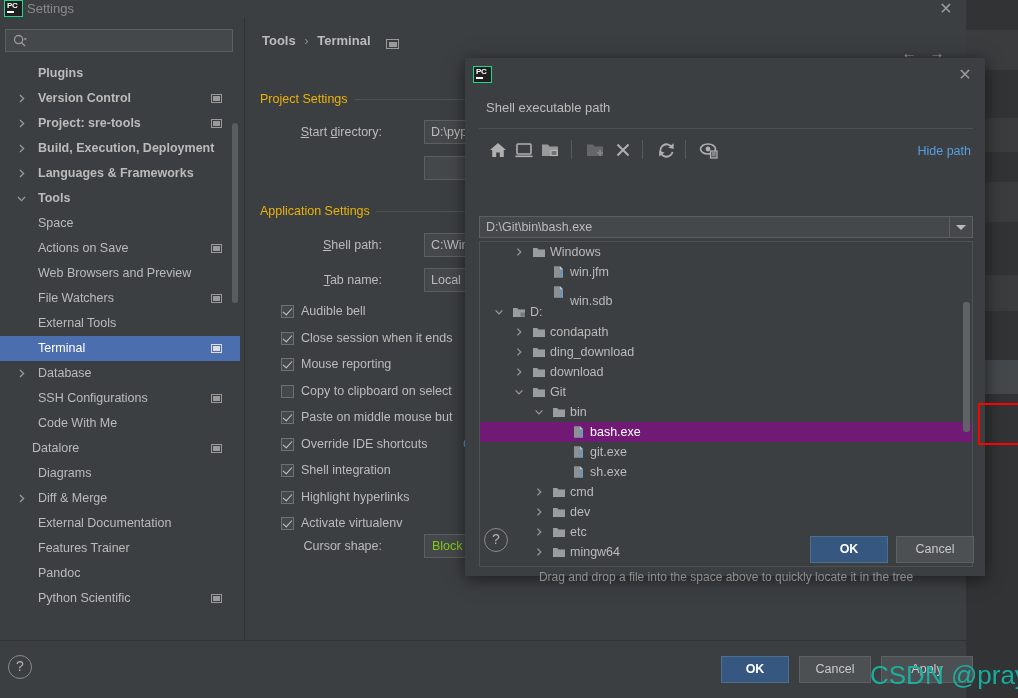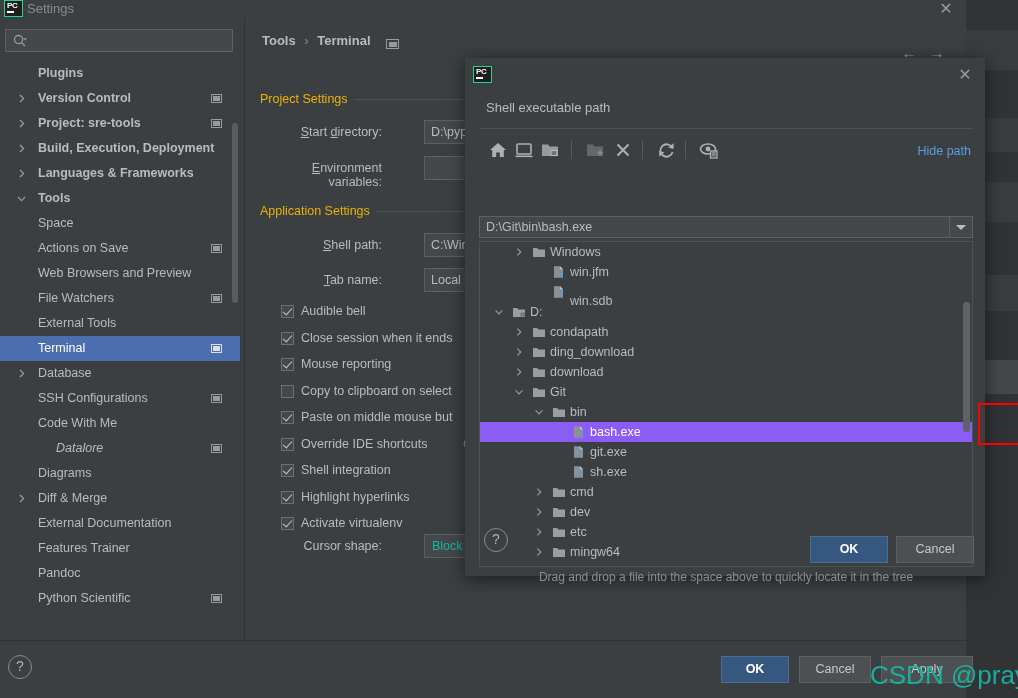--- a/index.html
+++ b/index.html
@@ -66,21 +66,21 @@
       font-size:12.5px;color:#bbbbbb;line-height:22px;padding-left:6px;overflow:hidden;white-space:nowrap;}
 
   .cb{position:absolute;font-size:12.5px;color:#bbbbbb;white-space:nowrap;}
   .cb .box{position:absolute;left:0;top:1px;width:13px;height:13px;border:1px solid #6e7173;background:#45484a;box-sizing:border-box;}
   .cb .box.on::after{content:"";position:absolute;left:3px;top:0px;width:4px;height:8px;
       border:solid #c8c8c8;border-width:0 1.6px 1.6px 0;transform:rotate(42deg);}
   .cb .t{position:absolute;left:20px;top:0;}
   .cb .link{position:absolute;top:0;color:#5a9ee0;}
 
   .combo{position:absolute;height:24px;background:#45484a;border:1px solid #5e6060;box-sizing:border-box;}
-  .combo .v{position:absolute;left:7px;top:0;line-height:22px;font-size:12.5px;color:#14b8a6;}
+  .combo .v{position:absolute;left:7px;top:0;line-height:22px;font-size:12.5px;color:#84cc16;}
   .combo .car{position:absolute;right:7px;top:8px;width:7px;height:7px;}
 
   
   .botbar{position:absolute;left:0;top:641px;width:966px;height:57px;background:#3c3f41;}
   .helpcirc{position:absolute;left:8px;top:14px;width:24px;height:24px;border:1.5px solid #8a8a8a;border-radius:50%;
       box-sizing:border-box;color:#b0b0b0;font-size:14px;text-align:center;line-height:21px;}
   .btn{position:absolute;height:27px;border:1px solid #5e6163;box-sizing:border-box;background:#4c5052;
       font-size:12.5px;color:#c8c8c8;text-align:center;line-height:25px;}
   .btn.primary{background:#365880;border-color:#4c708c;color:#ffffff;font-weight:bold;}
 
@@ -98,21 +98,21 @@
   .hidepath{position:absolute;right:14px;top:86px;font-size:12.5px;color:#5a9ee0;}
   .pathbox{position:absolute;left:14px;top:158px;width:494px;height:22px;background:#45484a;border:1px solid #5e6060;box-sizing:border-box;}
   .pathbox .pv{position:absolute;left:6px;top:0;line-height:20px;font-size:12.5px;color:#bbbbbb;}
   .pathbox .dd{position:absolute;right:0;top:0;width:22px;height:20px;background:#45484a;border-left:1px solid #5e6060;}
   .pathbox .dd span{position:absolute;left:6px;top:8px;width:0;height:0;border-left:5px solid transparent;border-right:5px solid transparent;border-top:5px solid #bbbbbb;}
 
   .treebox{position:absolute;left:14px;top:183px;width:494px;height:326px;background:#3c3f41;border:1px solid #4e5254;box-sizing:border-box;overflow:hidden;}
   .frow{position:relative;height:20px;line-height:20px;white-space:nowrap;}
   .frow .fa{position:absolute;width:10px;height:10px;top:5px;}
   .frow .fn{position:absolute;font-size:12.5px;color:#bbbbbb;}
-  .frow.sel{background:#8b5cf6;}
+  .frow.sel{background:#701a75;}
   .frow.sel .fn{color:#ffffff;}
   .ficon{position:absolute;top:3px;width:14px;height:14px;}
   .tscroll{position:absolute;right:2px;top:60px;width:7px;height:130px;background:#606366;border-radius:3px;}
   .redbox{position:absolute;border:2.5px solid #ff0000;box-sizing:border-box;pointer-events:none;}
   .hint{position:absolute;left:14px;top:512px;width:494px;text-align:center;font-size:12px;color:#8d8d8d;}
   .m-help{position:absolute;left:19px;top:470px;width:24px;height:24px;border:1.5px solid #8a8a8a;border-radius:50%;
       box-sizing:border-box;color:#b0b0b0;font-size:14px;text-align:center;line-height:21px;}
 
   
   .watermark{position:absolute;left:870px;top:660px;font-size:26px;color:#14b8a6;opacity:.92;white-space:nowrap;}
@@ -224,21 +224,21 @@
           <div class="trow">
             <span class="lbl" style="left: 38px;">SSH Configurations</span>
             <span class="badge">
               <i></i>
             </span>
           </div>
           <div class="trow">
             <span class="lbl" style="left: 38px;">Code With Me</span>
           </div>
           <div class="trow">
-            <span class="lbl" style="left: 56px; font-style: italic;">Datalore</span>
+            <span class="lbl" style="left: 32px;">Datalore</span>
             <span class="badge">
               <i></i>
             </span>
           </div>
           <div class="trow">
             <span class="lbl" style="left: 38px;">Diagrams</span>
           </div>
           <div class="trow">
             <svg class="arrow" viewBox="0 0 11 11" style="left: 16px;">
               <polyline points="4,2 7.6,5.5 4,9" fill="none" stroke="#9a9a9a" stroke-width="1.3"></polyline>
@@ -280,21 +280,20 @@
 
       <div class="navbtn" style="right:48px;">←</div>
       <div class="navbtn" style="right:20px;">→</div>
 
       <div class="sectitle" style="left:14px;top:74px;">Project Settings</div>
       <div class="secline" style="left:108px;top:81px;width:598px;"></div>
 
       <div class="flabel" style="left:14px;top:107px;width:122px;"><u>S</u>tart <u>d</u>irectory:</div>
       <div class="field" style="left:178px;top:102px;width:230px;">D:\pyp</div>
 
-      <div class="flabel" style="left:14px;top:143px;width:122px;"><u>E</u>nvironment variables:</div>
       <div class="field" style="left:178px;top:138px;width:230px;"></div>
 
       <div class="sectitle" style="left:14px;top:186px;">Application Settings</div>
       <div class="secline" style="left:130px;top:193px;width:576px;"></div>
 
       <div class="flabel" style="left:14px;top:220px;width:122px;"><u>S</u>hell path:</div>
       <div class="field" style="left:178px;top:215px;width:230px;">C:\Windows\Syste</div>
 
       <div class="flabel" style="left:14px;top:255px;width:122px;"><u>T</u>ab name:</div>
       <div class="field" style="left:178px;top:250px;width:230px;">Local</div>

